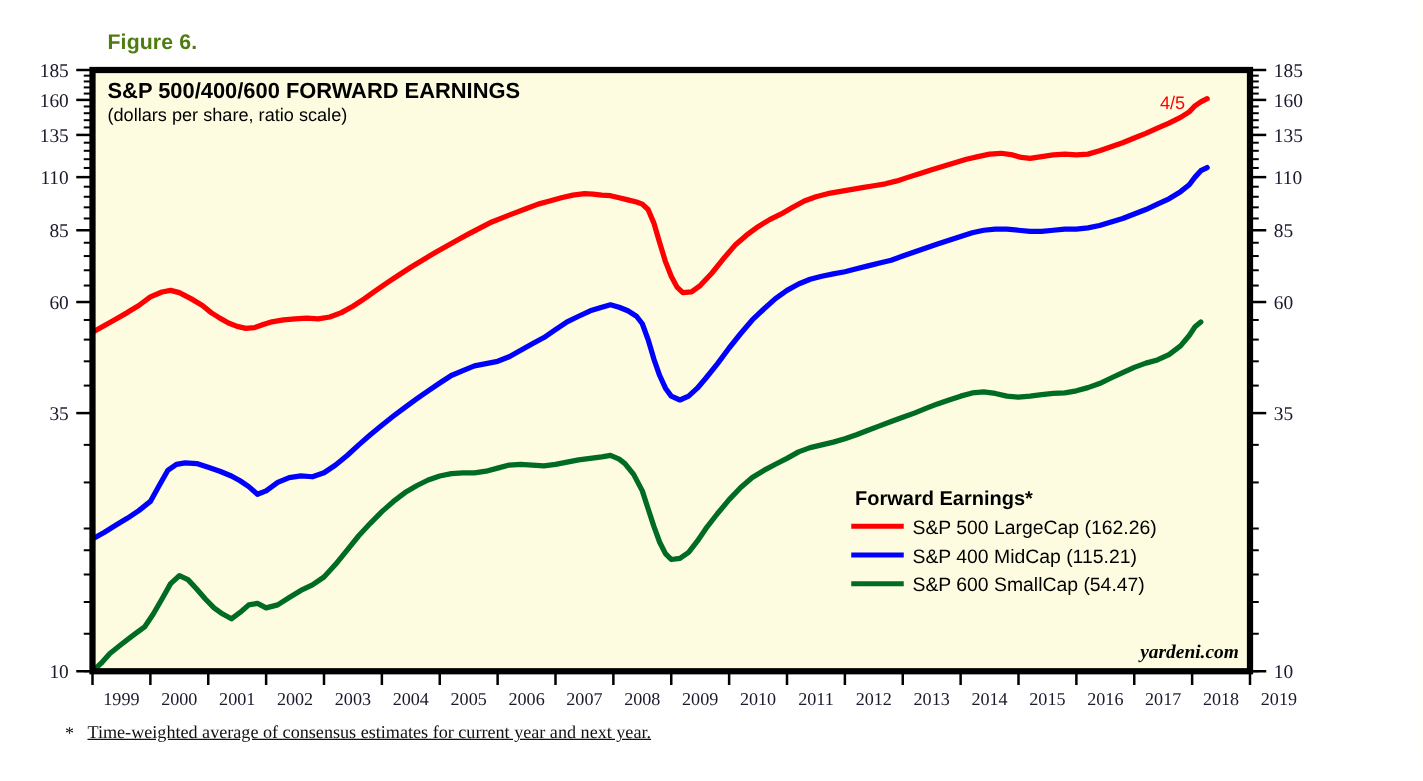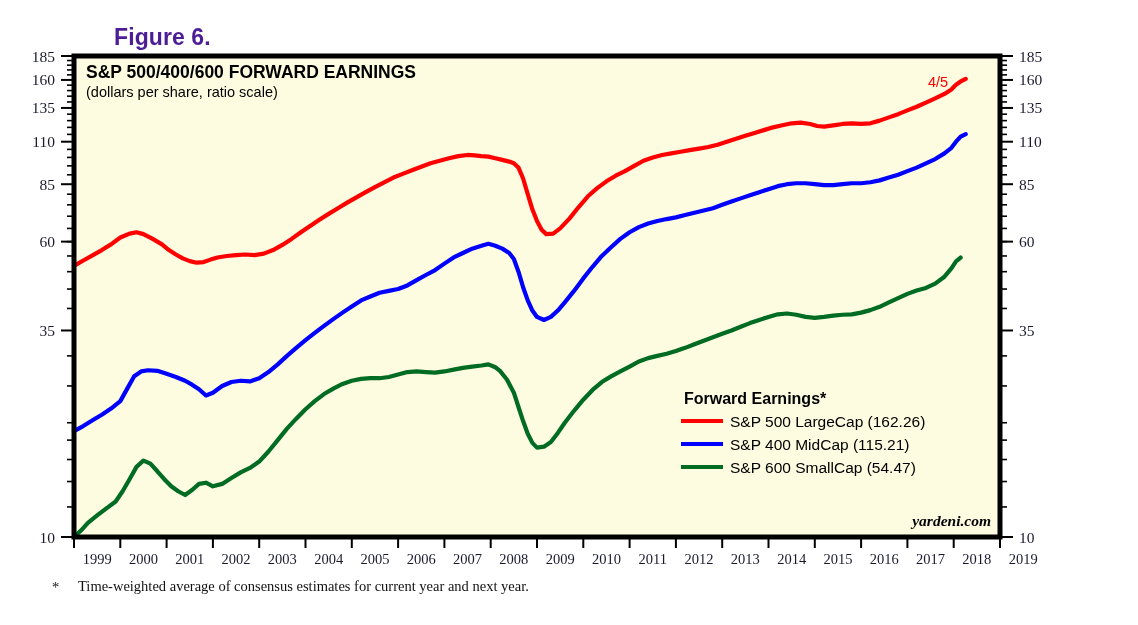--- a/index.html
+++ b/index.html
@@ -10,24 +10,23 @@
     width: 1138px; height: 625px;
     position: relative;
     font-family: "Liberation Serif", serif;
     overflow: hidden;
   }
   #fig-title {
     position: absolute;
     left: 86px; top: 24px;
     font-family: "Liberation Sans", sans-serif;
     font-weight: bold;
-    font-size: 23px;
-    color: #4c1d95;
+    font-size: 17px;
+    color: #4d7c0f;
     letter-spacing: 0.1px;
-    margin-left: 28px;
   }
   #chart-wrap {
     position: absolute;
     left: 0; top: 0;
   }
   .axis-label {
     font-family: "Liberation Serif", serif;
     font-size: 15.5px;
     fill: #1a1a2e;
   }
@@ -75,21 +74,21 @@
     left: 52px; top: 577px;
     font-family: "Liberation Serif", serif;
     font-size: 14.5px;
     color: #111;
     line-height: 1.35;
   }
   #footnotes .star {
     position: absolute;
     left: 0; top: 1px;
   }
-  #footnotes .fn-body { margin-left: 26px; }
+  #footnotes .fn-body { margin-left: 18px; text-decoration: underline; }
 </style>
 </head>
 <body>
 
 <div id="fig-title">Figure 6.</div>
 
 <div id="chart-wrap">
   <svg width="1138" height="570" viewBox="0 0 1138 570">
 
     <rect id="plot-bg" x="74" y="56" width="926" height="481" fill="#FDFCE0"></rect>

